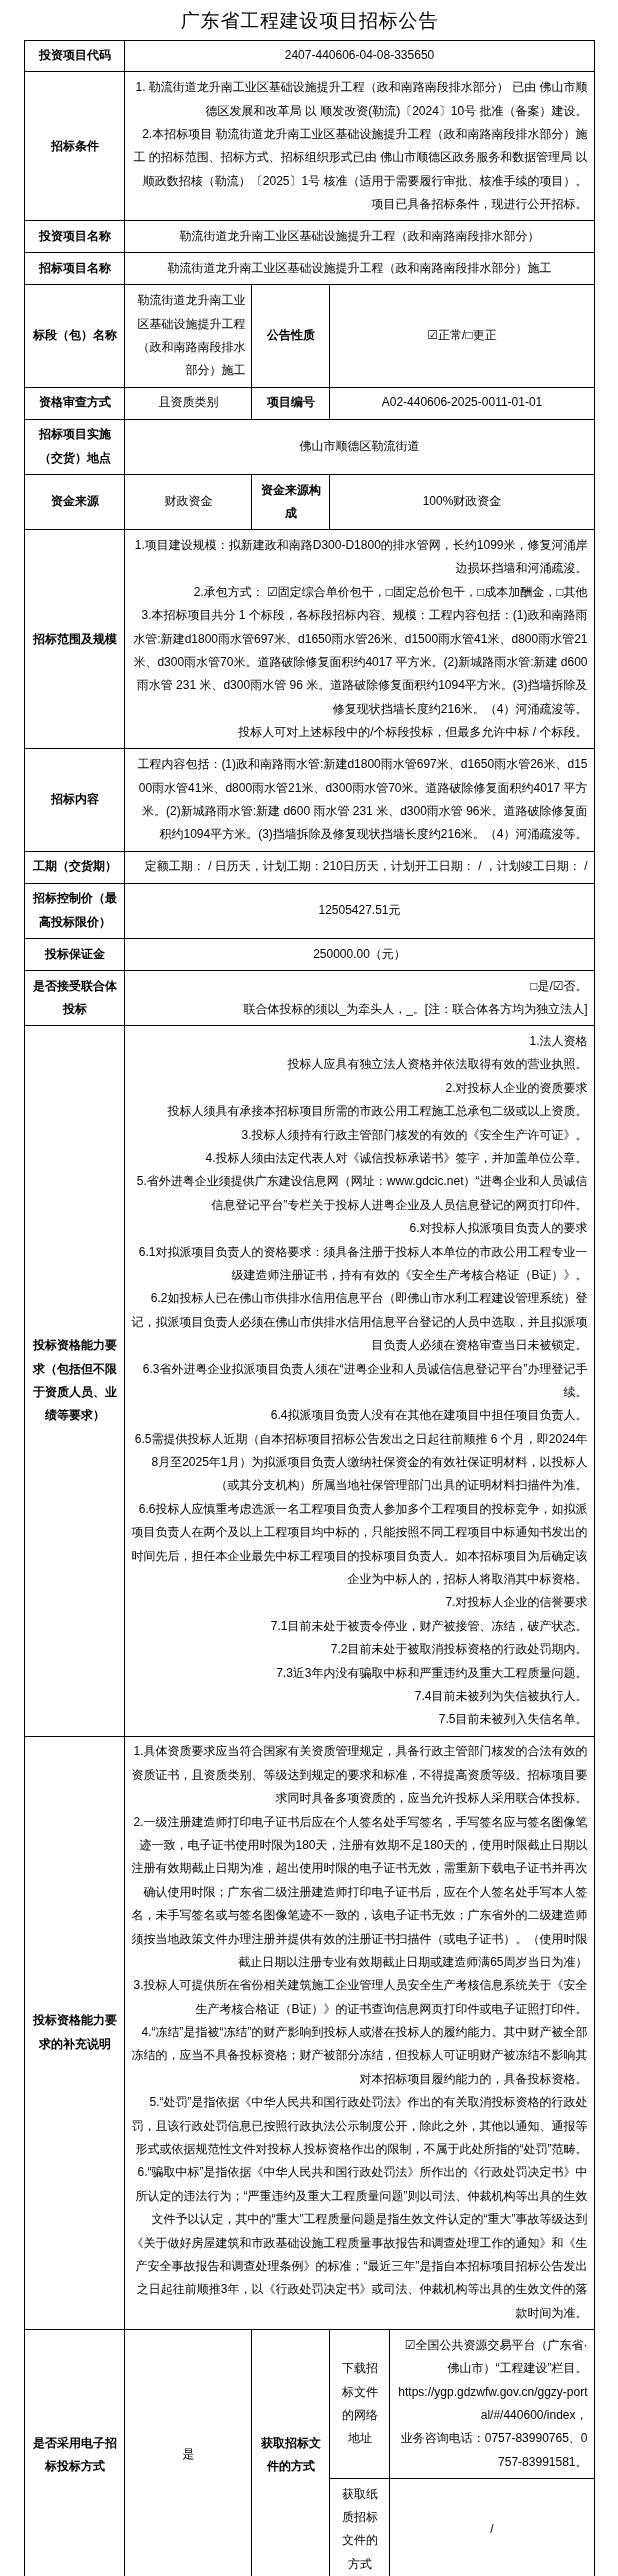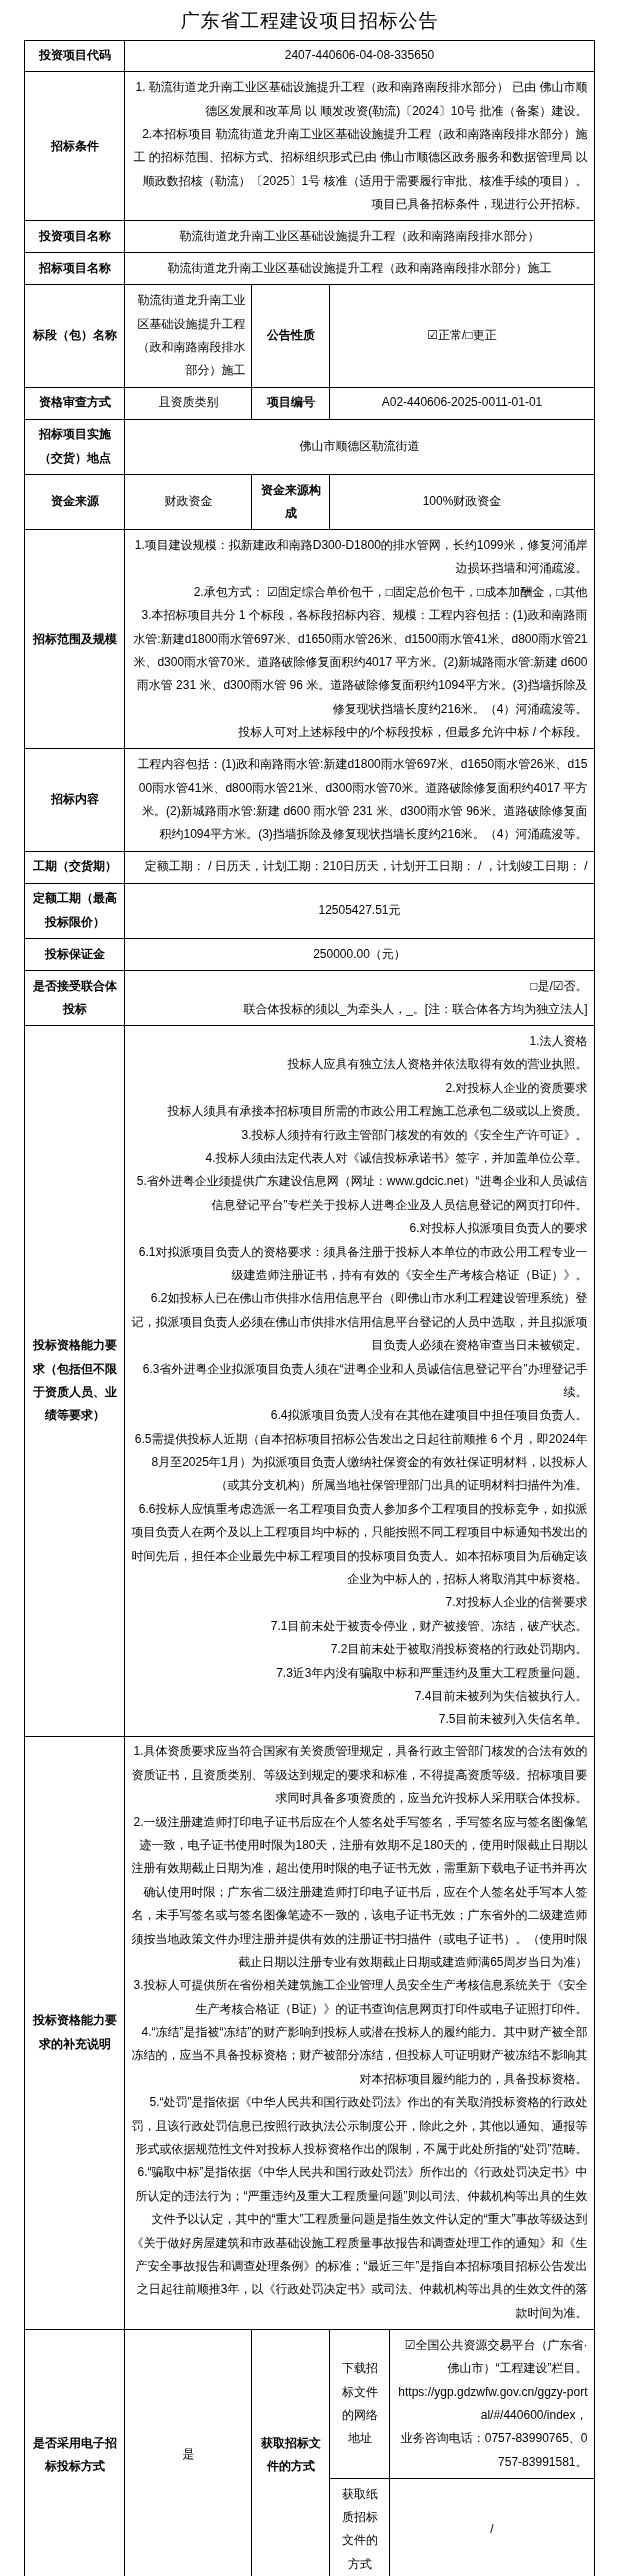--- a/index.html
+++ b/index.html
@@ -114,21 +114,21 @@
     <td class="label">招标内容</td>
     <td class="l" colspan="4">工程内容包括：(1)政和南路雨水管:新建d1800雨水管697米、d1650雨水管26米、d1500雨水管41米、d800雨水管21米、d300雨水管70米。道路破除修复面积约4017 平方米。(2)新城路雨水管:新建 d600 雨水管 231 米、d300雨水管 96米。道路破除修复面积约1094平方米。(3)挡墙拆除及修复现状挡墙长度约216米。（4）河涌疏浚等。</td>
   </tr>
 
   <tr>
     <td class="label">工期（交货期）</td>
     <td class="l" colspan="4">定额工期： / 日历天，计划工期：210日历天，计划开工日期： / ，计划竣工日期： / </td>
   </tr>
 
   <tr>
-    <td class="label">定额工期（最高投标限价）</td>
+    <td class="label">招标控制价（最高投标限价）</td>
     <td class="c" colspan="4">12505427.51元</td>
   </tr>
 
   <tr>
     <td class="label">投标保证金</td>
     <td class="c" colspan="4">250000.00（元）</td>
   </tr>
 
   <tr>
     <td class="label">是否接受联合体投标</td>

